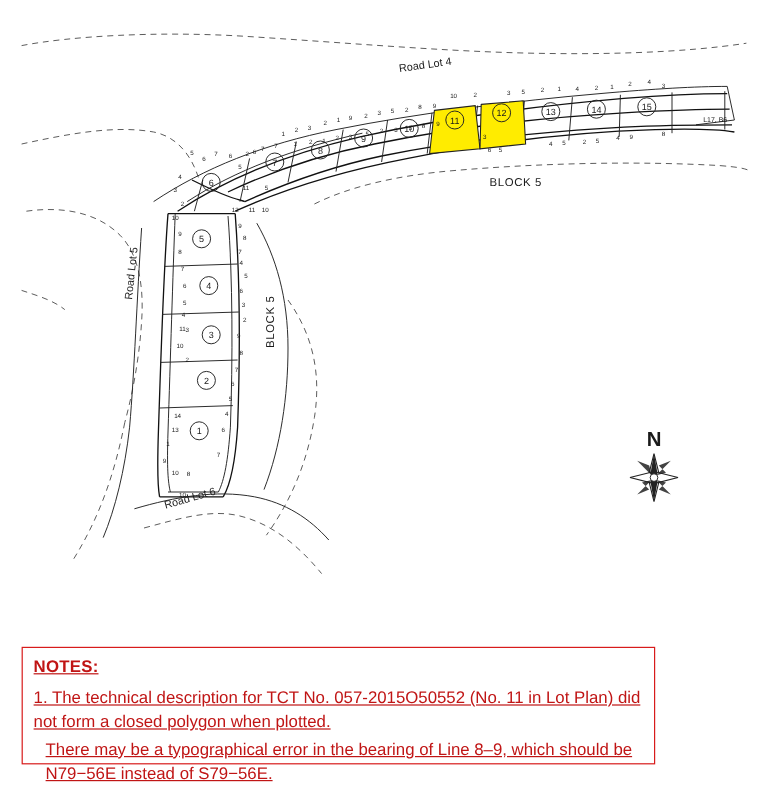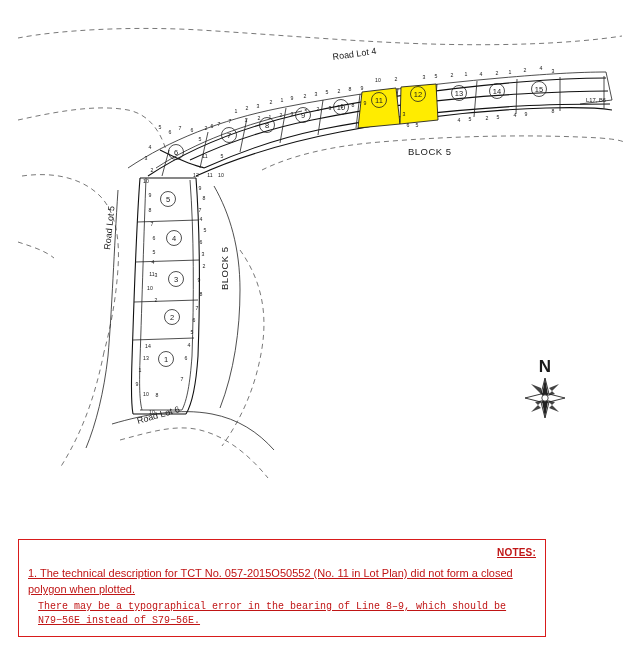--- a/index.html
+++ b/index.html
@@ -31,43 +31,41 @@
     left: 18px;
     top: 539px;
     width: 528px;
     height: 98px;
     border: 1px solid #d81b1b;
     background: #ffffff;
     box-sizing: border-box;
     padding: 7px 9px 0 9px;
   }
   .notes-title {
-    font-size: 10px;
+    font-size: 14px;
     color: #c01515;
     text-decoration: underline;
     font-weight: 700;
     letter-spacing: .2px;
     margin-bottom: 8px;
-    text-align: right;
   }
   .note-line {
-    font-size: 11px;
+    font-size: 14px;
     color: #c01515;
     text-decoration: underline;
     line-height: 1.45;
     margin-bottom: 2px;
   }
   .note-sub {
-    font-size: 10px;
+    font-size: 14px;
     color: #c01515;
     text-decoration: underline;
     line-height: 1.45;
     margin-bottom: 9px;
     padding-left: 10px;
-    font-family: Liberation Mono, monospace;
   }
   .lbl {
     font-family: "Liberation Sans", sans-serif;
     fill: #1a1a1a;
   }
   .tiny { font-size: 5.2px; }
   .tiny2 { font-size: 5.8px; }
   .road { font-size: 9px; font-weight: 400; }
   .blockl { font-size: 9.5px; letter-spacing: .5px; }
   .lotnum { font-size: 7.5px; }

